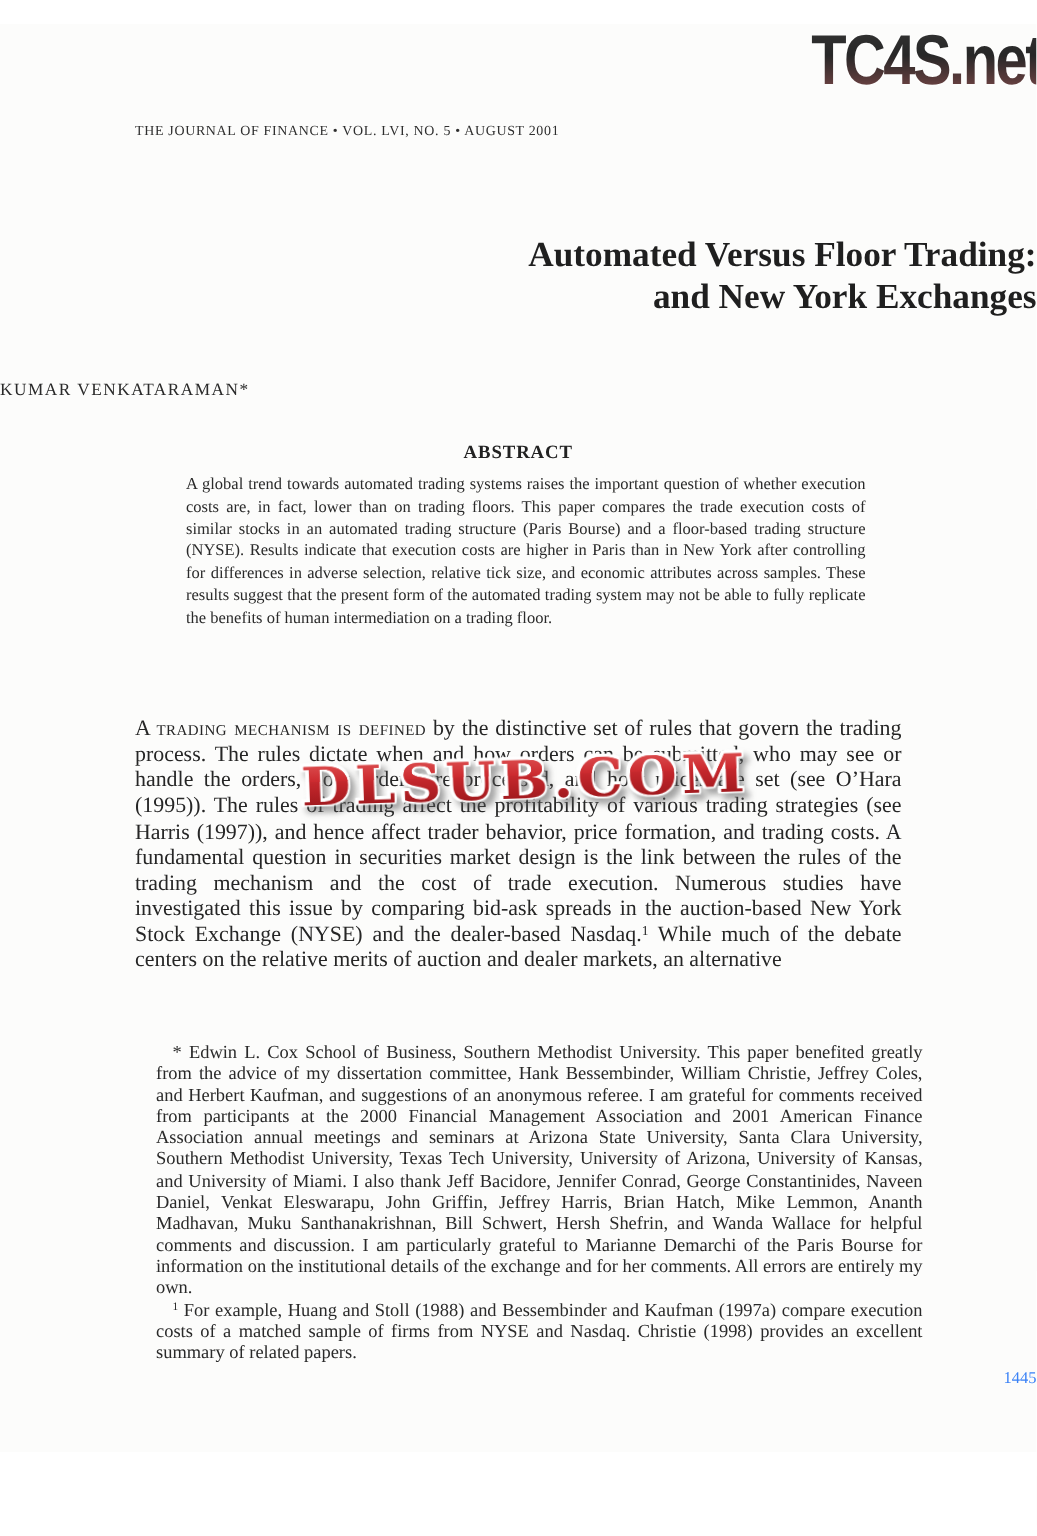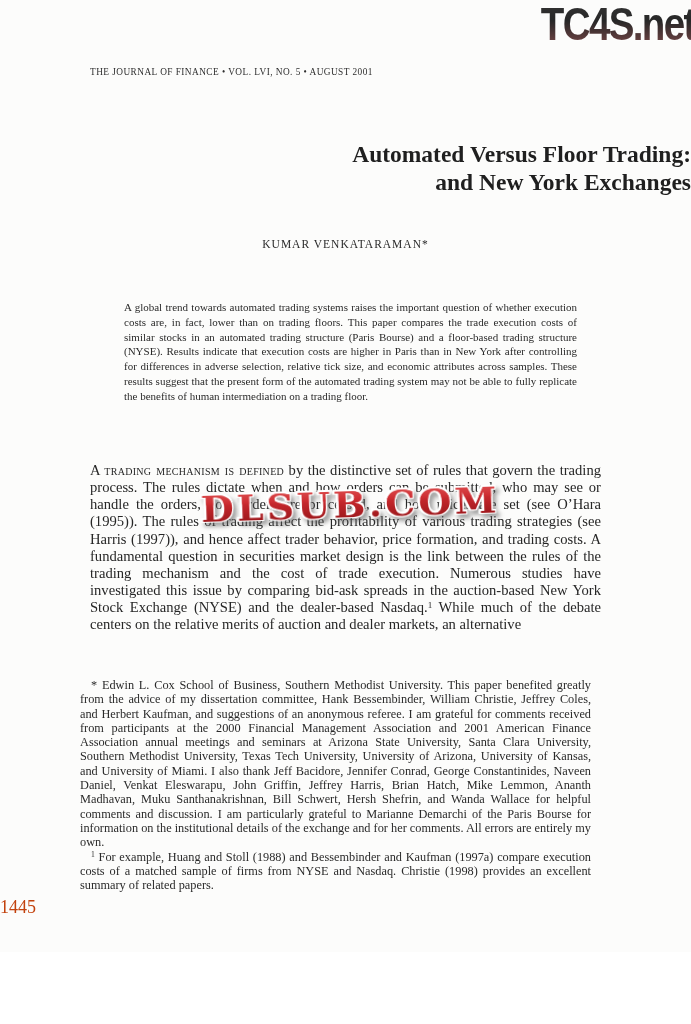--- a/index.html
+++ b/index.html
@@ -1,21 +1,21 @@
 <!DOCTYPE html>
 <html lang="en"><head>
 <meta charset="utf-8">
 <style>
   * { margin: 0; padding: 0; box-sizing: border-box; }
   html, body { background: #ffffff; }
   .page {
     position: relative;
     width: 691px;
     height: 952px;
-    margin: 0 auto;
+    margin: 16px auto;
     background: #fcfcfb;
     overflow: hidden;
     font-family: "Liberation Serif", "DejaVu Serif", serif;
     color: #262626;
   }
 
   
   .journal-line {
     position: absolute;
     left: 90px; top: 67px;
@@ -31,21 +31,21 @@
     text-align: right;
     font-size: 23.5px;
     font-weight: bold;
     line-height: 27.5px;
     color: #1f1f1f;
   }
   .author-line {
     position: absolute;
     left: 0; top: 238px;
     width: 100%;
-    text-align: center;
+    text-align: left;
     font-size: 11.5px;
     letter-spacing: 1px;
     color: #2a2a2a;
   }
   .abstract-heading {
     position: absolute;
     left: 0; top: 278px;
     width: 100%;
     text-align: center;
     font-size: 12.5px;
@@ -74,35 +74,35 @@
   .sc { font-variant: small-caps; letter-spacing: 0.3px; }
   sup.fnref {
     font-size: 0.62em;
     line-height: 0;
     position: relative;
     top: -0.45em;
     vertical-align: baseline;
   }
   .footnote-block {
     position: absolute;
-    left: 80px; top: 678px;
+    left: 104px; top: 678px;
     width: 511px;
     font-size: 12.3px;
     line-height: 14.3px;
     text-align: justify;
     color: #2a2a2a;
   }
   .footnote-block p { text-indent: 11px; }
   .page-number {
     position: absolute;
     left: 0; top: 897px;
     width: 100%;
-    text-align: left;
-    font-size: 18px;
-    color: #c2410c;
+    text-align: right;
+    font-size: 11px;
+    color: #3b82f6;
   }
 
   
   .wm-top {
     position: absolute;
     top: -4px; right: -4px;
     z-index: 30;
     font-family: "Liberation Sans", sans-serif;
     font-weight: bold;
     font-size: 47px;
@@ -163,20 +163,21 @@
 
   <div class="journal-line">THE JOURNAL OF FINANCE • VOL. LVI, NO. 5 • AUGUST 2001</div>
 
   <div class="title-block">
     <div>Automated Versus Floor Trading:</div>
     <div>and New York Exchanges</div>
   </div>
 
   <div class="author-line">KUMAR VENKATARAMAN*</div>
 
+  <div class="abstract-heading">ABSTRACT</div>
   <div class="abstract-text">A global trend towards automated trading systems raises the important question of whether execution costs are, in fact, lower than on trading floors. This paper compares the trade execution costs of similar stocks in an automated trading structure (Paris Bourse) and a floor-based trading structure (NYSE). Results indicate that execution costs are higher in Paris than in New York after controlling for differences in adverse selection, relative tick size, and economic attributes across samples. These results suggest that the present form of the automated trading system may not be able to fully replicate the benefits of human intermediation on a trading floor.</div>
 
   <div class="body-text"><span>A </span><span class="sc">trading mechanism is defined</span><span> by the distinctive set of rules that govern the trading process. The rules dictate when and how orders can be submitted, who may see or handle the orders, how orders are processed, and how prices are set (see O’Hara (1995)). The rules of trading affect the profitability of various trading strategies (see Harris (1997)), and hence affect trader behavior, price formation, and trading costs. A fundamental question in securities market design is the link between the rules of the trading mechanism and the cost of trade execution. Numerous studies have investigated this issue by comparing bid-ask spreads in the auction-based New York Stock Exchange (NYSE) and the dealer-based Nasdaq.</span><sup class="fnref">1</sup><span> While much of the debate centers on the relative merits of auction and dealer markets, an alternative</span></div>
 
   <div class="footnote-block">
     <p>* Edwin L. Cox School of Business, Southern Methodist University. This paper benefited greatly from the advice of my dissertation committee, Hank Bessembinder, William Christie, Jeffrey Coles, and Herbert Kaufman, and suggestions of an anonymous referee. I am grateful for comments received from participants at the 2000 Financial Management Association and 2001 American Finance Association annual meetings and seminars at Arizona State University, Santa Clara University, Southern Methodist University, Texas Tech University, University of Arizona, University of Kansas, and University of Miami. I also thank Jeff Bacidore, Jennifer Conrad, George Constantinides, Naveen Daniel, Venkat Eleswarapu, John Griffin, Jeffrey Harris, Brian Hatch, Mike Lemmon, Ananth Madhavan, Muku Santhanakrishnan, Bill Schwert, Hersh Shefrin, and Wanda Wallace for helpful comments and discussion. I am particularly grateful to Marianne Demarchi of the Paris Bourse for information on the institutional details of the exchange and for her comments. All errors are entirely my own.</p>
     <p><sup class="fnref">1</sup><span> For example, Huang and Stoll (1988) and Bessembinder and Kaufman (1997a) compare execution costs of a matched sample of firms from NYSE and Nasdaq. Christie (1998) provides an excellent summary of related papers.</span></p>
   </div>
 
   <div class="page-number">1445</div>

